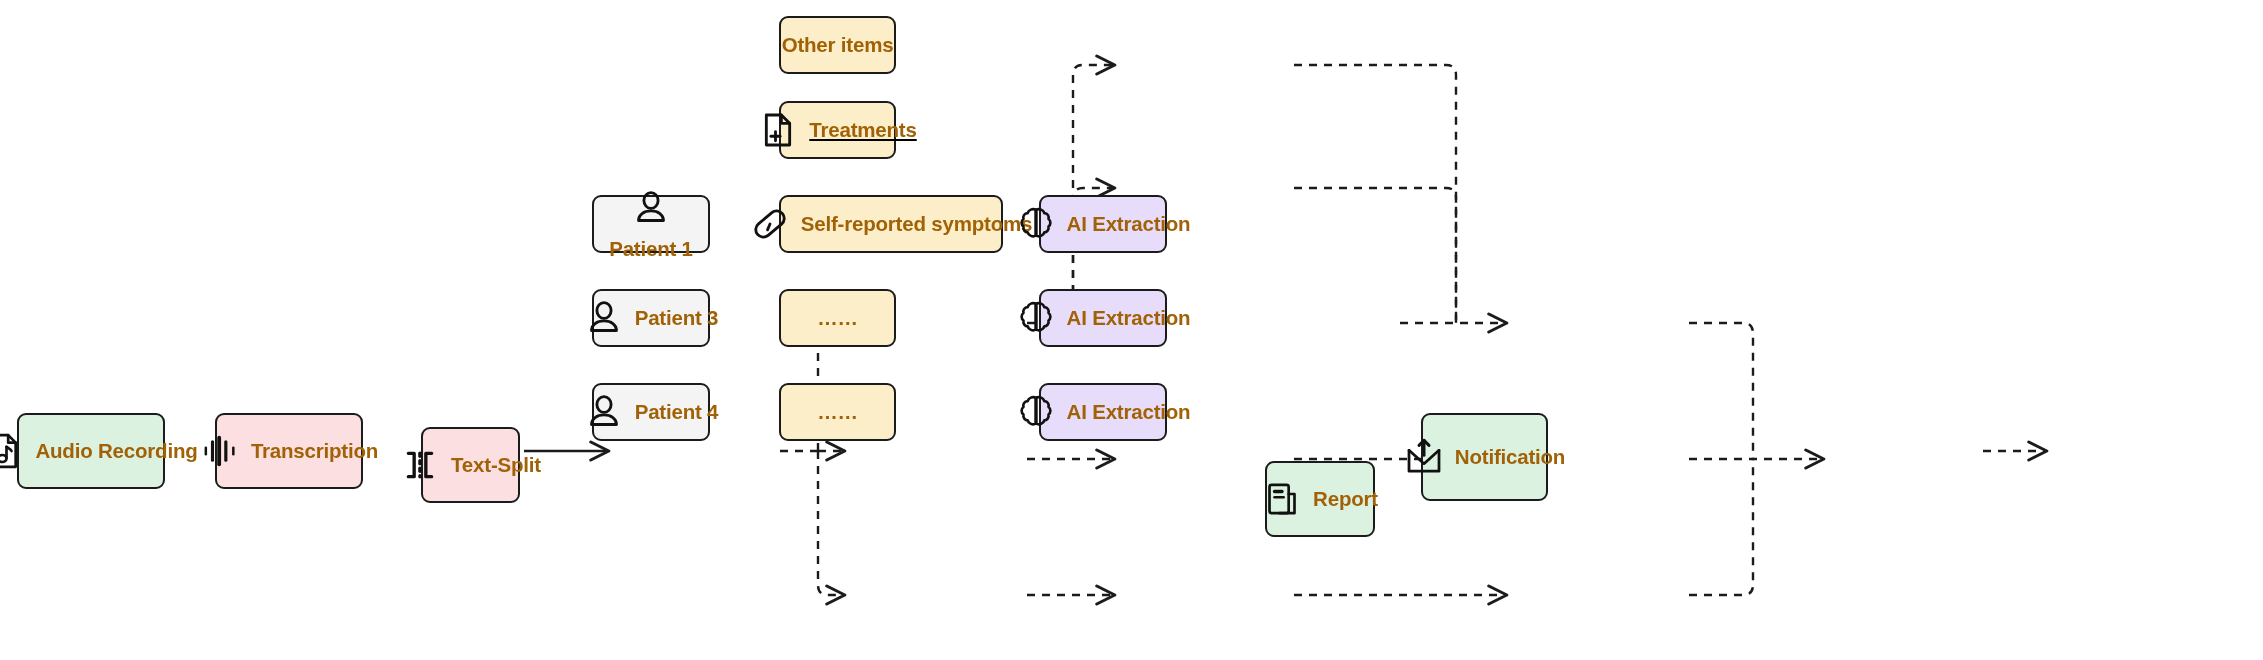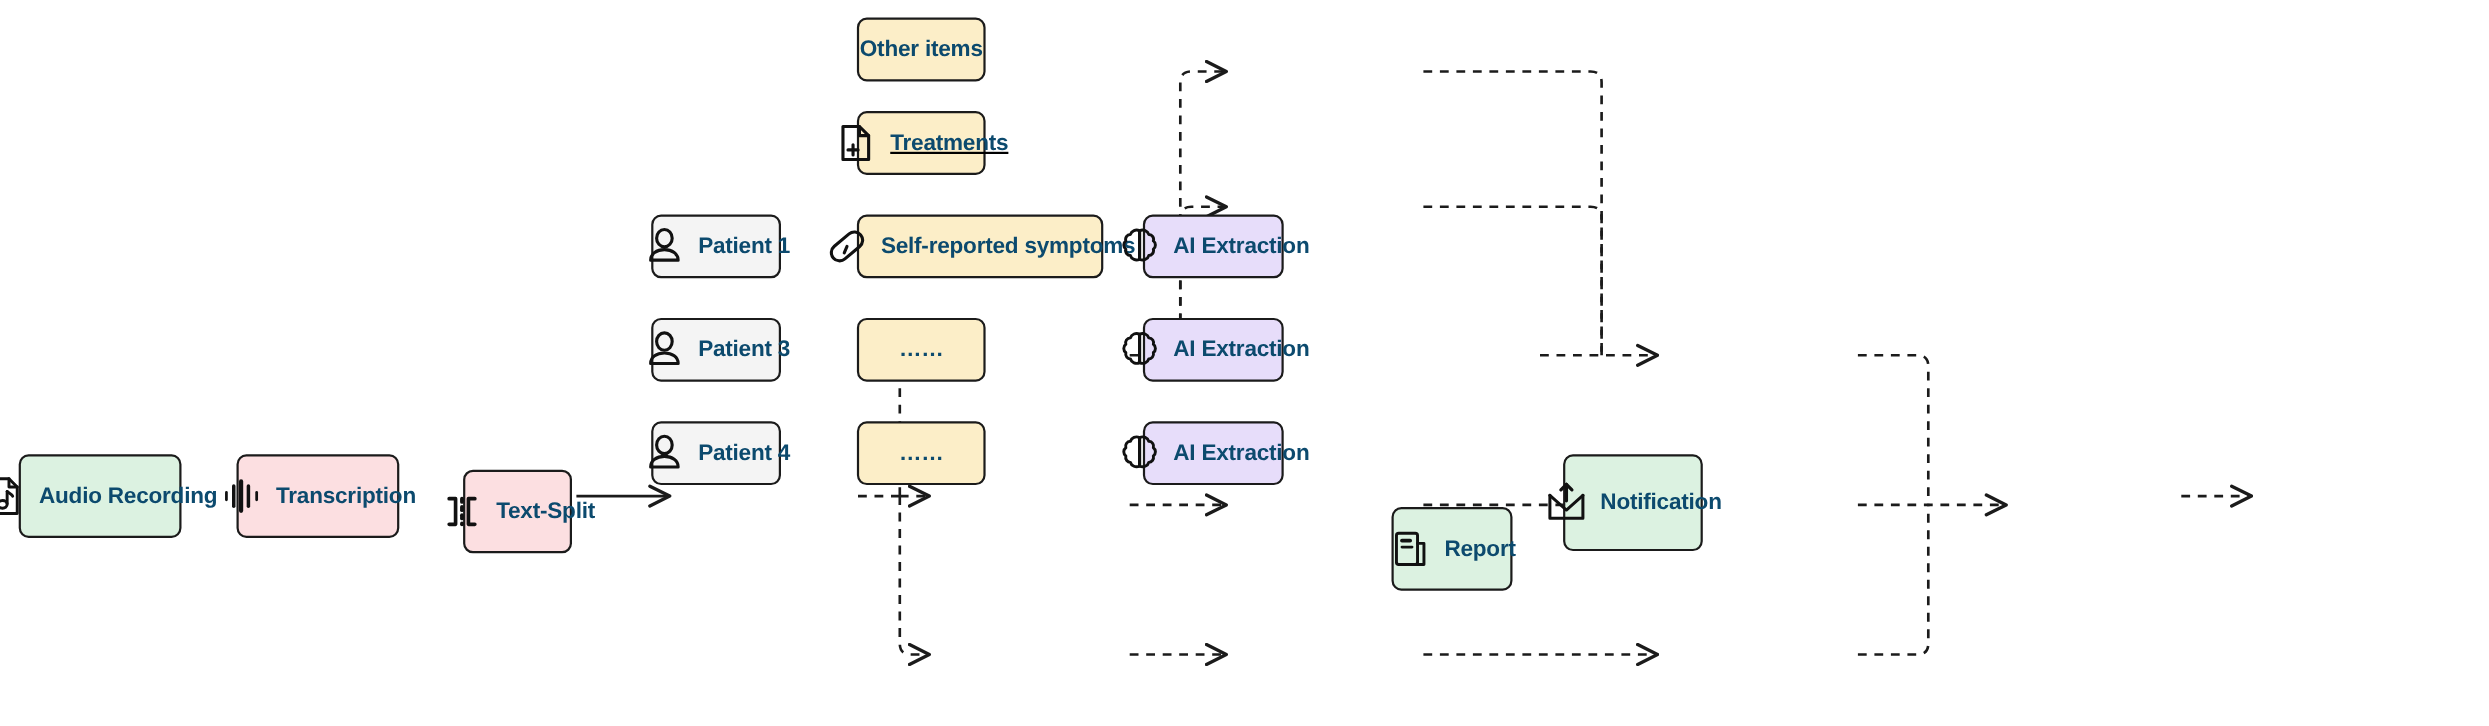--- a/index.html
+++ b/index.html
@@ -34,21 +34,21 @@
     display: flex;
     align-items: center;
     justify-content: center;
     gap: 11px;
     padding: 0 14px;
     z-index: 3;
   }
   .node .label {
     font-size: 20.5px;
     font-weight: bold;
-    color: #0c4a6e;
+    color: #a16207;
     letter-spacing: -0.2px;
     white-space: nowrap;
     line-height: 1;
   }
   .node .ico {
     flex: 0 0 auto;
     display: block;
     width: 40px;
     height: 40px;
   }
@@ -163,21 +163,21 @@
         <line x1="24" y1="10" x2="24" y2="13.5" stroke-width="4.2"></line>
         <line x1="24" y1="19" x2="24" y2="22.5" stroke-width="4.2"></line>
         <line x1="24" y1="28" x2="24" y2="31.5" stroke-width="4.2"></line>
         <line x1="24" y1="37" x2="24" y2="38" stroke-width="4.2"></line>
       </g>
         </svg>
     </span>
     <span class="label">Text-Split</span>
   </div>
 
-  <div class="node fill-gray" style="left:592px; top:195px; width:118px; height:58px;">
+  <div class="node fill-gray" style="left:592px; top:195px; width:118px; height:58px;flex-direction:column;">
     <span class="ico">
       <svg viewBox="0 0 48 48">
           <g fill="none" stroke="#111" stroke-width="3.4" stroke-linejoin="round" stroke-linecap="round">
         <ellipse cx="24" cy="15" rx="8.5" ry="9.5"></ellipse>
         <path d="M9 39 c0-7 6.5-11.5 15-11.5 S39 32 39 39 Z"></path>
       </g>
         </svg>
     </span>
     <span class="label">Patient 1</span>
   </div>

